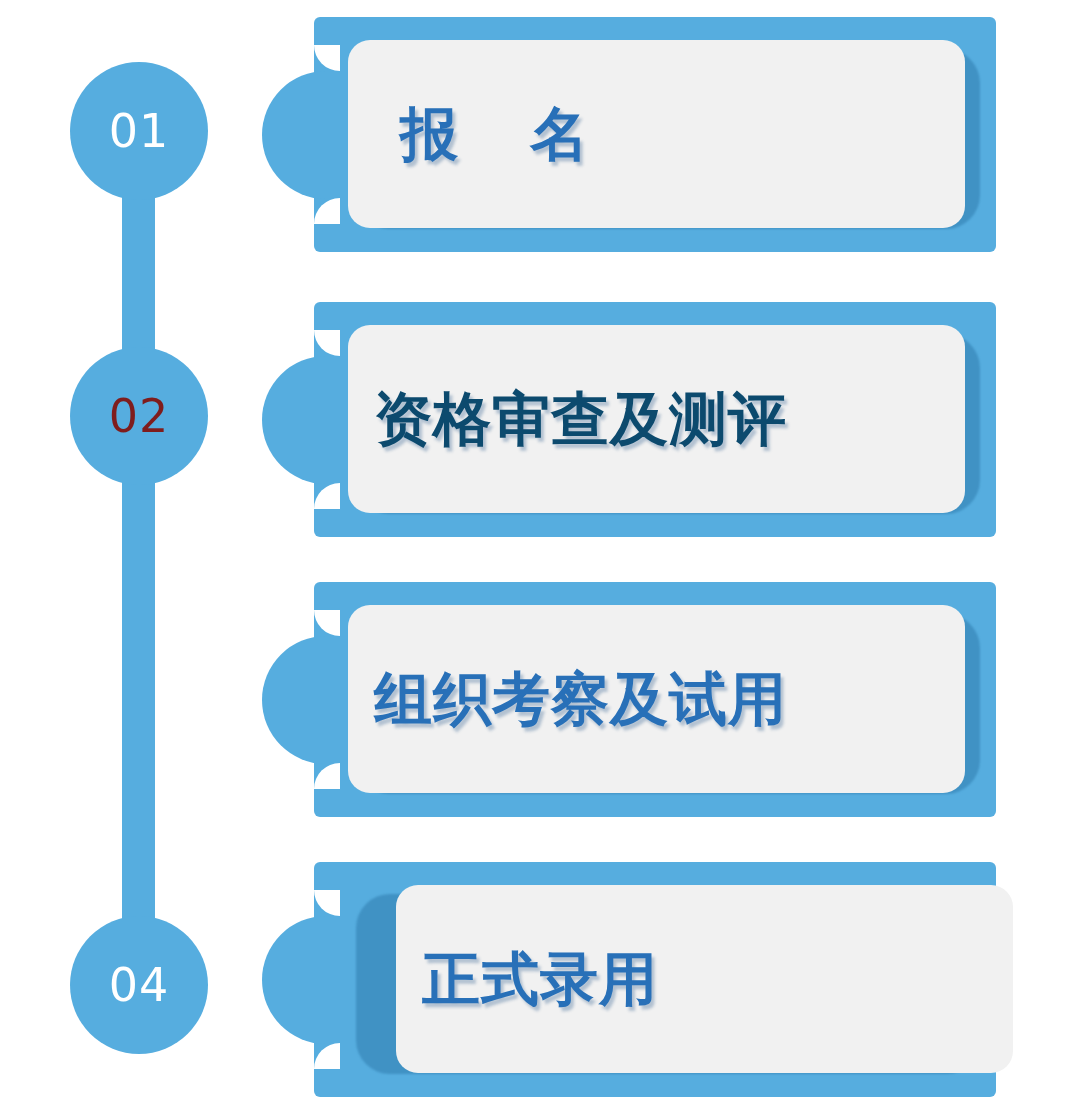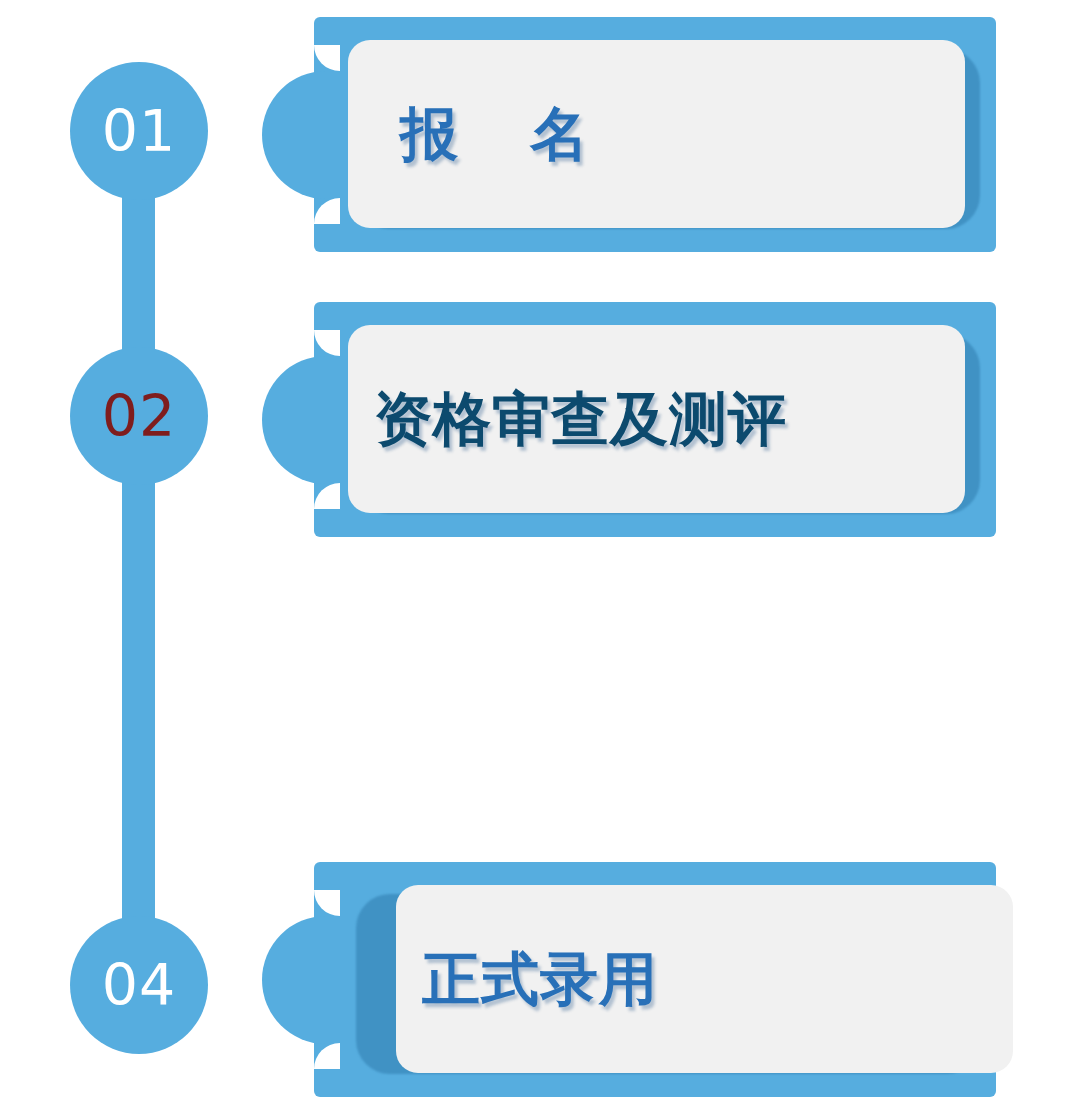--- a/index.html
+++ b/index.html
@@ -40,21 +40,21 @@
     height: 138px;
     border-radius: 50%;
     background: var(--accent, #56ADDF);
     z-index: 2;
     display: flex;
     align-items: center;
     justify-content: center;
   }
   .step-circle .num {
     color: #FFFFFF;
-    font-size: 57px;
+    font-size: 46px;
     font-weight: 400;
     letter-spacing: 1px;
     line-height: 1;
     font-family: "DejaVu Sans", "Liberation Sans", sans-serif;
     user-select: none;
   }
 
   
   .step-row {
     position: absolute;
@@ -176,20 +176,30 @@
     <div class="plate"></div>
     <div class="notch"></div>
     <div class="notch-fillet top"></div>
     <div class="notch-fillet bottom"></div>
     <div class="card-shadow"></div>
     <div class="card" style="background: rgb(241, 241, 241);">
       <span class="card-label" style="color: #0c4a6e;">资格审查及测评</span>
     </div>
   </div>
 
+  <div class="step-row" style="top:582px;">
+    <div class="plate"></div>
+    <div class="notch"></div>
+    <div class="notch-fillet top"></div>
+    <div class="notch-fillet bottom"></div>
+    <div class="card-shadow"></div>
+    <div class="card" style="background: rgb(241, 241, 241);">
+      <span class="card-label" style="color: rgb(40, 112, 184);">组织考察及试用</span>
+    </div>
+  </div>
 
   <div class="step-circle" style="top:916px;">
     <span class="num" style="color: rgb(255, 255, 255);">04</span>
   </div>
   <div class="step-row" style="top:862px;">
     <div class="plate"></div>
     <div class="notch"></div>
     <div class="notch-fillet top"></div>
     <div class="notch-fillet bottom"></div>
     <div class="card-shadow"></div>

